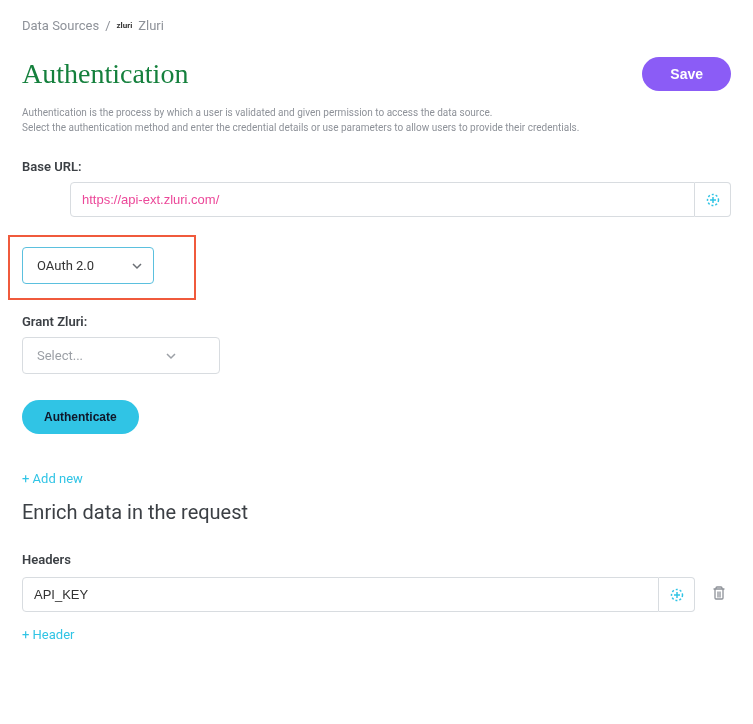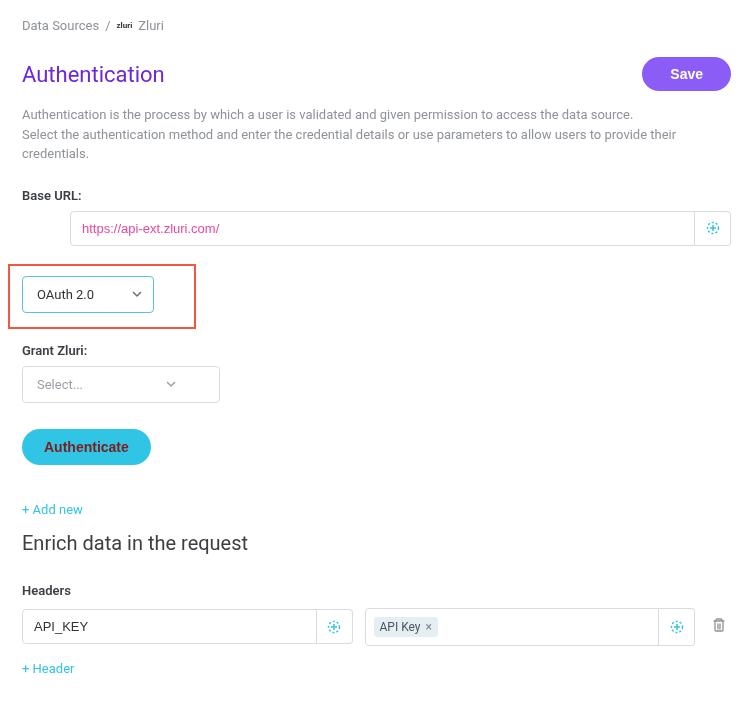--- a/index.html
+++ b/index.html
@@ -31,36 +31,37 @@
       font-weight: bold;
       color: #333;
     }
     .header-row {
       display: flex;
       justify-content: space-between;
       align-items: center;
       margin-bottom: 14px;
     }
     .page-title {
-      font-size: 22px;
+      font-size: 28px;
       font-weight: 400;
-      color: #6d28d9;
+      color: #15803d;
+      font-family: Liberation Serif, serif;
     }
     .save-btn {
       background: #8b5cf6;
       color: #ffffff;
       border: none;
       border-radius: 20px;
       padding: 9px 28px;
       font-size: 14px;
       font-weight: 600;
       cursor: pointer;
     }
     .description {
-      font-size: 13px;
+      font-size: 10px;
       color: #8e9299;
       line-height: 1.5;
       margin-bottom: 24px;
     }
     .field-group {
       margin-bottom: 18px;
     }
     .field-label {
       font-size: 13px;
       font-weight: 600;
@@ -139,25 +140,25 @@
       transform: translateY(-50%);
       pointer-events: none;
     }
     .chevron svg {
       width: 10px;
       height: 10px;
       display: block;
     }
     .authenticate-btn {
       background: #30c4e5;
-      color: #7f1d1d;
+      color: #0f172a;
       border: none;
       border-radius: 20px;
       padding: 10px 22px;
-      font-size: 14px;
+      font-size: 12px;
       font-weight: 600;
       cursor: pointer;
       margin-top: 8px;
       margin-bottom: 34px;
     }
     .add-link {
       color: #30c4e5;
       font-size: 13px;
       text-decoration: none;
       cursor: pointer;
@@ -302,37 +303,20 @@
   <a class="add-link">+ Add new</a>
 </div>
 
 <h2 class="section-title">Enrich data in the request</h2>
 
 <div class="subsection-label">Headers</div>
 
 <div class="header-row-inputs">
   <div class="header-key-group">
     <input type="text" class="header-key-input" value="API_KEY" style="">
-    <button class="input-icon-btn">
-      <span class="plus-target-icon">
-        <svg viewBox="0 0 16 16">
-            <circle cx="8" cy="8" r="5.5" fill="none" stroke="#30c4e5" stroke-width="1.5" stroke-dasharray="2 2"></circle>
-            <line x1="8" y1="5" x2="8" y2="11" stroke="#30c4e5" stroke-width="1.5"></line>
-            <line x1="5" y1="8" x2="11" y2="8" stroke="#30c4e5" stroke-width="1.5"></line>
-          </svg>
-      </span>
-    </button>
-  </div>
-  <div class="header-val-group">
-    <div class="tag-input-wrap">
-      <span class="tag">
-        <span>API Key</span>
-        <span class="tag-close">×</span>
-      </span>
-    </div>
     <button class="input-icon-btn">
       <span class="plus-target-icon">
         <svg viewBox="0 0 16 16">
             <circle cx="8" cy="8" r="5.5" fill="none" stroke="#30c4e5" stroke-width="1.5" stroke-dasharray="2 2"></circle>
             <line x1="8" y1="5" x2="8" y2="11" stroke="#30c4e5" stroke-width="1.5"></line>
             <line x1="5" y1="8" x2="11" y2="8" stroke="#30c4e5" stroke-width="1.5"></line>
           </svg>
       </span>
     </button>
   </div>

